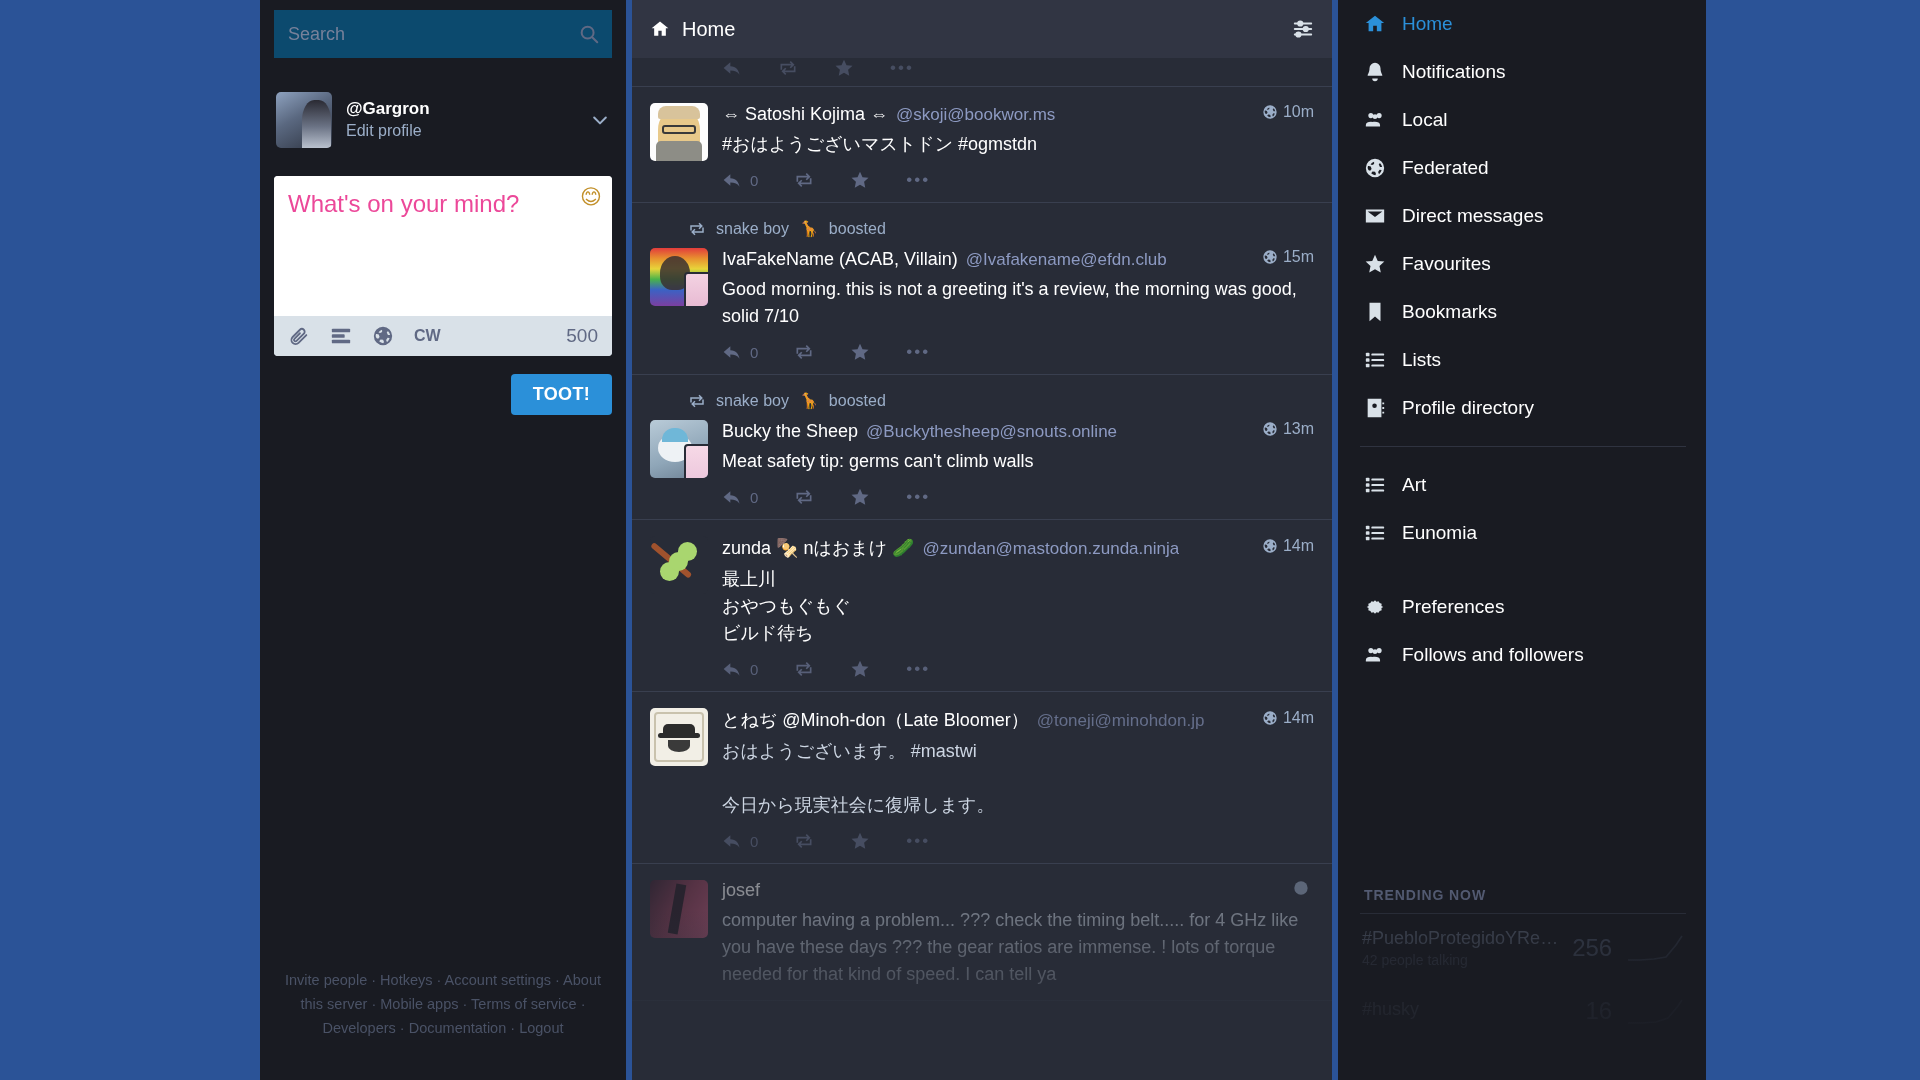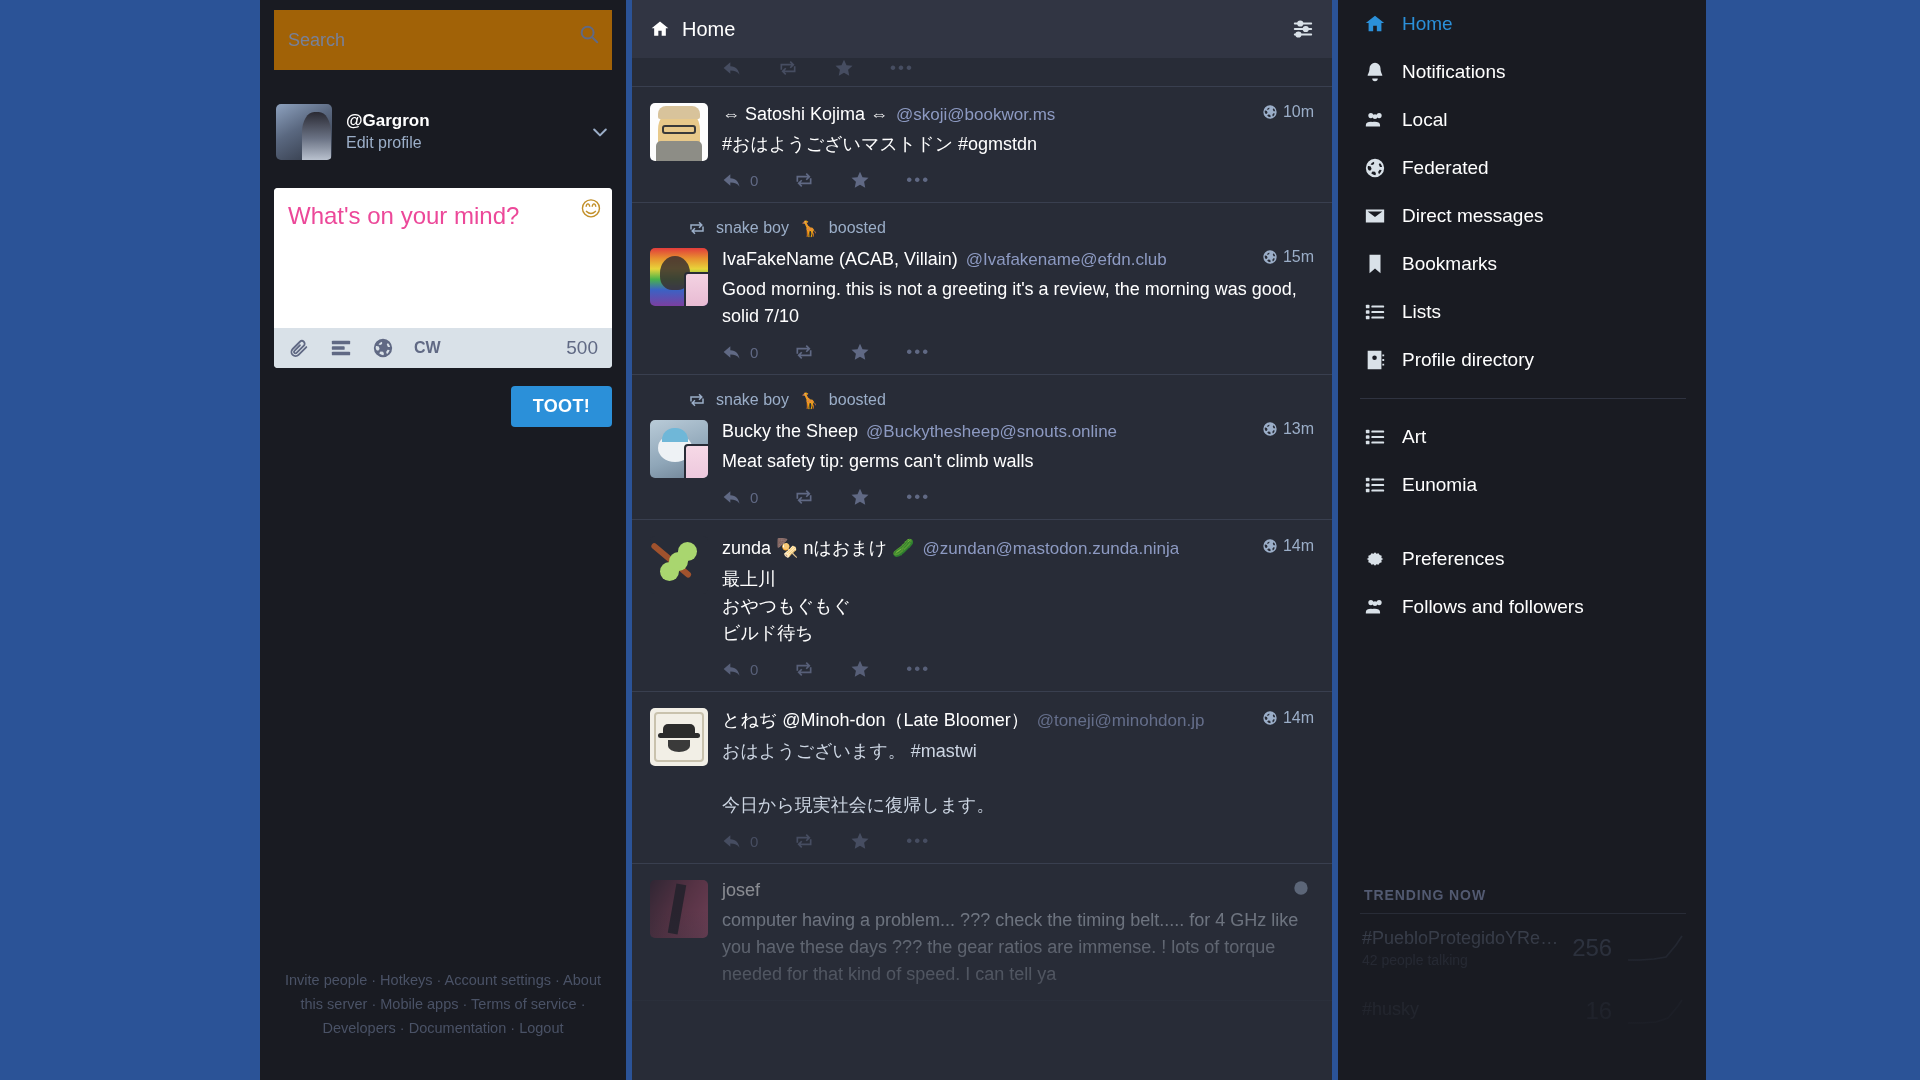--- a/index.html
+++ b/index.html
@@ -20,22 +20,22 @@
     width: 366px; flex: 0 0 366px;
     background: #191b22;
     display: flex; flex-direction: column;
     padding: 0 14px 0 14px;
     position: relative;
   }
   .search-wrap {
     position: relative; margin-top: 10px;
   }
   .search-input {
-    width: 100%; height: 60px;
-    background: #a16207; border: none; outline: none;
+    width: 100%; height: 48px;
+    background: #0c4a6e; border: none; outline: none;
     color: #d9e1e8; font-size: 18px;
     padding: 0 56px 0 14px;
     font-family: "Liberation Sans", sans-serif;
   }
   .search-input::placeholder { color: #77819a; }
   .search-icon {
     position: absolute; right: 12px; top: 13px;
     width: 22px; height: 22px; color: #606984;
   }
   .account-row {
@@ -115,21 +115,21 @@
   .col-settings { margin-left: auto; width: 22px; height: 22px; color: #d9e1e8; }
 
   .statuses { flex: 1; overflow: hidden; }
   .status {
     padding: 16px 18px 12px 18px;
     border-bottom: 1px solid #393f4f;
     position: relative;
   }
   .status.clipped-top { padding-top: 0; }
   .boost-line {
-    display: flex; align-items: flex-start; gap: 10px;
+    display: flex; align-items: center; gap: 10px;
     color: #9baec8; font-size: 16px;
     padding-left: 38px; margin-bottom: 10px;
   }
   .boost-line .rt { width: 18px; height: 18px; color: #9baec8; }
   .status-body { display: flex; }
   .av {
     width: 58px; height: 58px; flex: 0 0 58px; border-radius: 5px;
     margin-right: 14px; position: relative; overflow: hidden;
   }
   .av-badge {
@@ -628,20 +628,28 @@
 
     <div class="nav-item">
       <span class="nav-ic">
         <svg viewBox="0 0 24 24" fill="currentColor">
             <path d="M2 5h20v14H2zm2 2l8 6 8-6z"></path>
           </svg>
       </span>
       <span>Direct messages</span>
     </div>
 
+    <div class="nav-item">
+      <span class="nav-ic">
+        <svg viewBox="0 0 24 24" fill="currentColor">
+            <path d="M12 2l3 6.6 7.2.8-5.3 4.8 1.4 7.1L12 17.8 5.7 21.3l1.4-7.1L1.8 9.4 9 8.6z"></path>
+          </svg>
+      </span>
+      <span>Favourites</span>
+    </div>
 
     <div class="nav-item">
       <span class="nav-ic">
         <svg viewBox="0 0 24 24" fill="currentColor">
             <path d="M6 2h12v20l-6-5-6 5z"></path>
           </svg>
       </span>
       <span>Bookmarks</span>
     </div>
 

